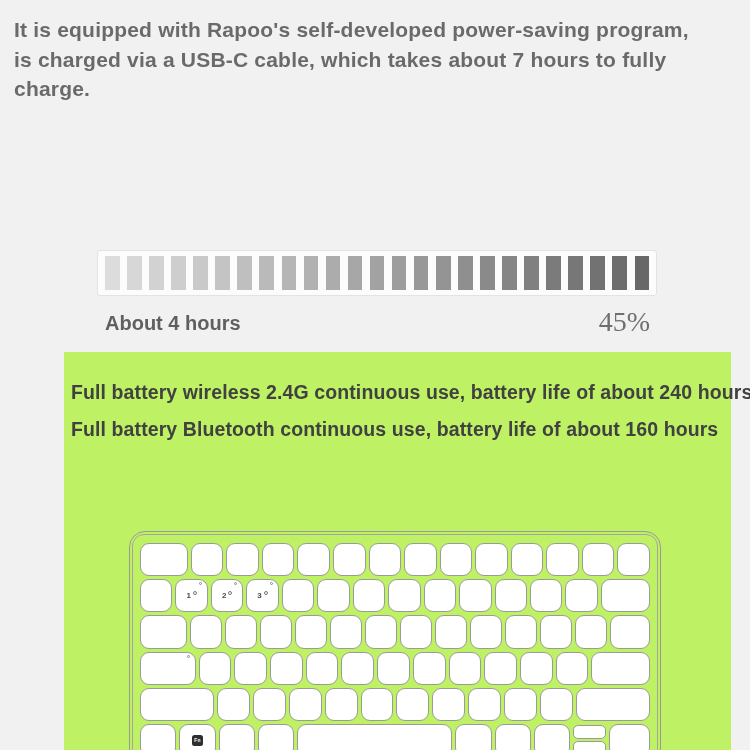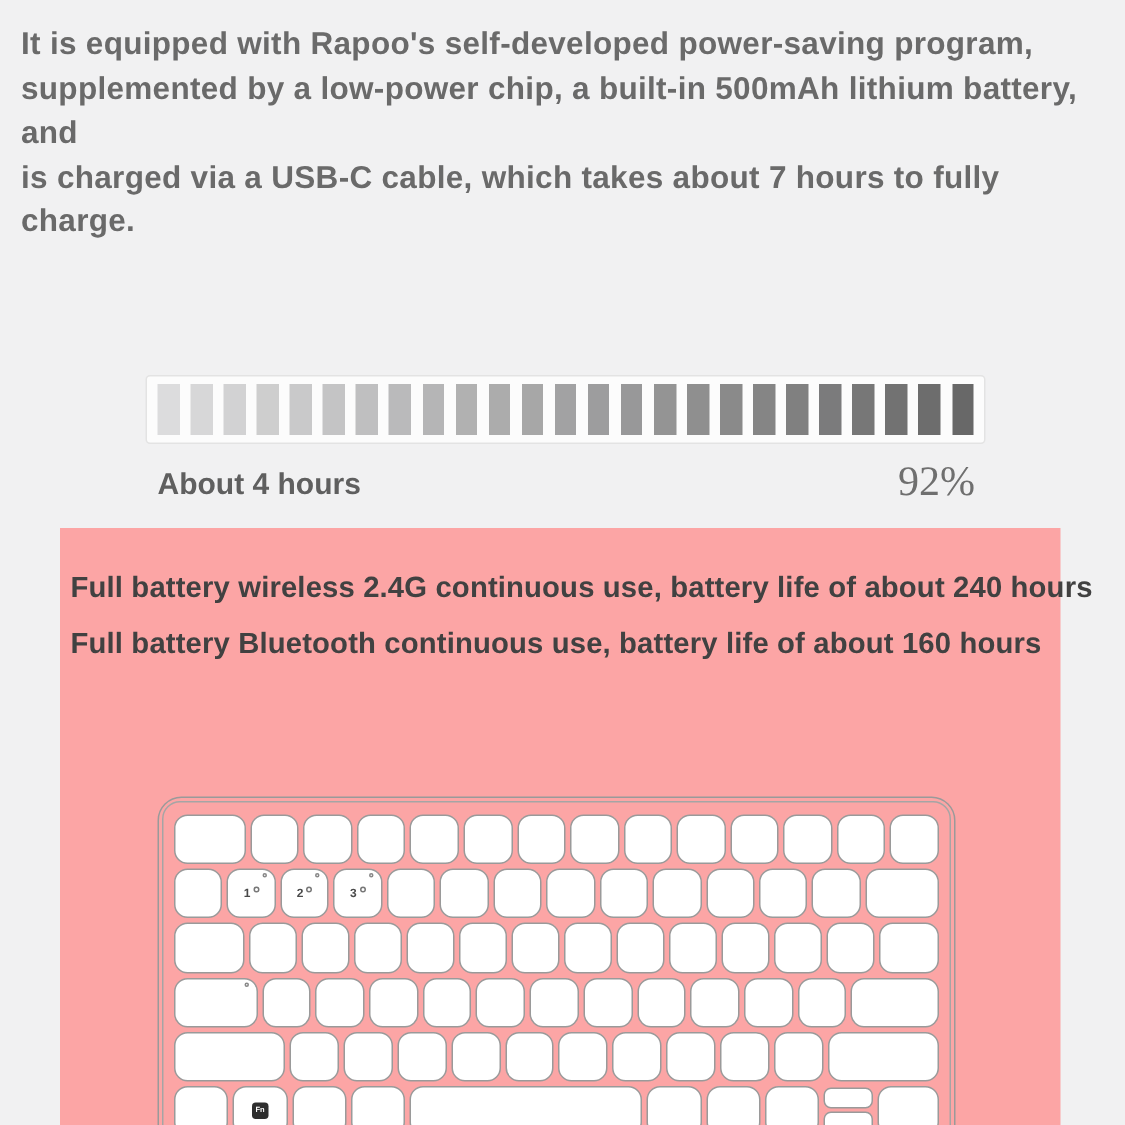--- a/index.html
+++ b/index.html
@@ -57,21 +57,20 @@
   .key-stack { flex: 1 1 0; display: flex; flex-direction: column; gap: 2px; padding: 1px 0; }
   .mini-key { flex: 1 1 0; border: 1px solid #9a9a9a; border-radius: 5px; background: #fff; }
 </style>
 </head>
 <body>
 
 <div class="page" style="background: rgb(241, 241, 242);">
 
   <div class="intro">
     <div>It is equipped with Rapoo's self-developed power-saving program,</div>
-    <div>supplemented by a low-power chip, a built-in 500mAh lithium battery, and</div>
     <div>is charged via a USB-C cable, which takes about 7 hours to fully charge.</div>
   </div>
 
 
   <div class="charge-bar">
       <div class="seg" style="background: rgb(220, 220, 221);"></div>
       <div class="seg" style="background: rgb(215, 215, 216);"></div>
       <div class="seg" style="background: rgb(210, 210, 211);"></div>
       <div class="seg" style="background: rgb(206, 206, 206);"></div>
       <div class="seg" style="background: rgb(201, 201, 202);"></div>
@@ -91,23 +90,23 @@
       <div class="seg" style="background: rgb(133, 133, 133);"></div>
       <div class="seg" style="background: rgb(128, 128, 128);"></div>
       <div class="seg" style="background: rgb(123, 123, 124);"></div>
       <div class="seg" style="background: rgb(119, 119, 119);"></div>
       <div class="seg" style="background: rgb(114, 114, 114);"></div>
       <div class="seg" style="background: rgb(109, 109, 109);"></div>
       <div class="seg" style="background: rgb(104, 104, 104);"></div>
     </div>
 
   <div class="time-label">About 4 hours</div>
-  <div class="percent-label">92%</div>
-
-  <div class="card" style="background: #fca5a5;">
+  <div class="percent-label">45%</div>
+
+  <div class="card" style="background: #bef264; margin-left: 24px;">
     <div class="card-line l1">Full battery wireless 2.4G continuous use, battery life of about 240 hours</div>
     <div class="card-line l2">Full battery Bluetooth continuous use, battery life of about 160 hours</div>
 
     <div class="kb-wrap">
       <div class="kb-case">
         <div class="kb-inner">
             <div class="kb-row">
               <div class="key" style="flex-grow: 1.5;"></div>
               <div class="key" style="flex-grow: 1;"></div>
               <div class="key" style="flex-grow: 1;"></div>

